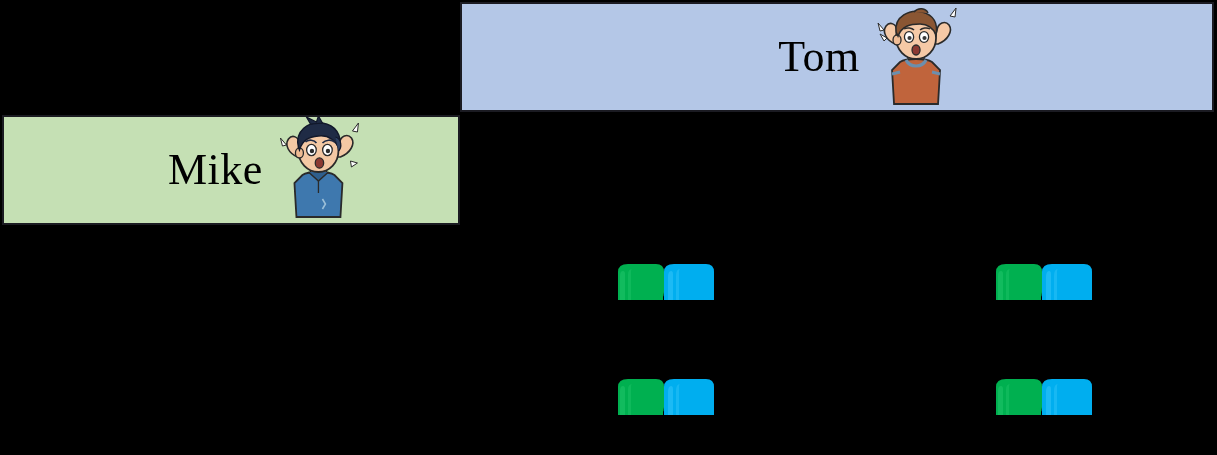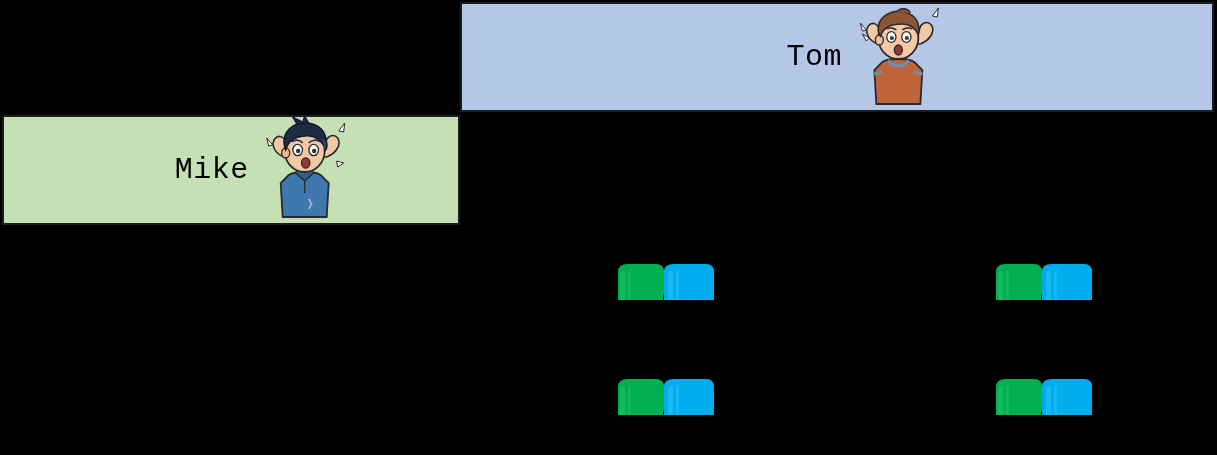--- a/index.html
+++ b/index.html
@@ -29,22 +29,22 @@
     justify-content: center;
   }
   .banner-inner {
     display: flex;
     align-items: center;
     justify-content: center;
     gap: 10px;
     transform: translateX(18%);
   }
   .banner-label {
-    font-family: Liberation Mono, monospace;
-    font-size: 30px;
+    font-family: Liberation Serif, serif;
+    font-size: 44px;
     font-weight: 400;
     color: #000000;
     letter-spacing: 0.5px;
     line-height: 1;
     white-space: nowrap;
   }
 
   #banner-tom {
     left: 460px;
     top: 2px;

